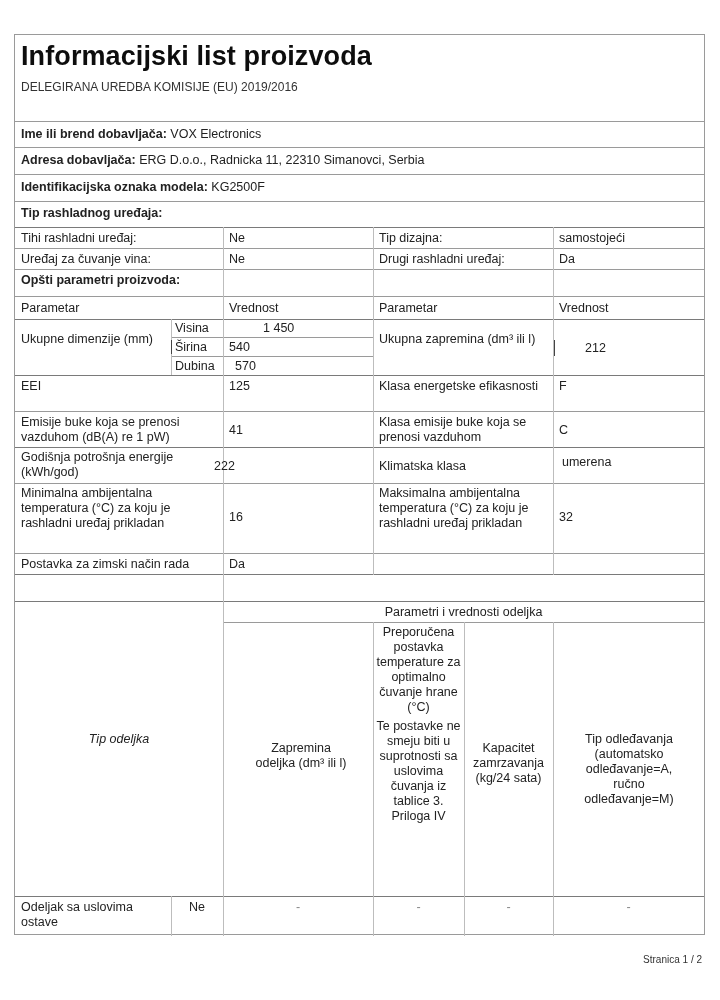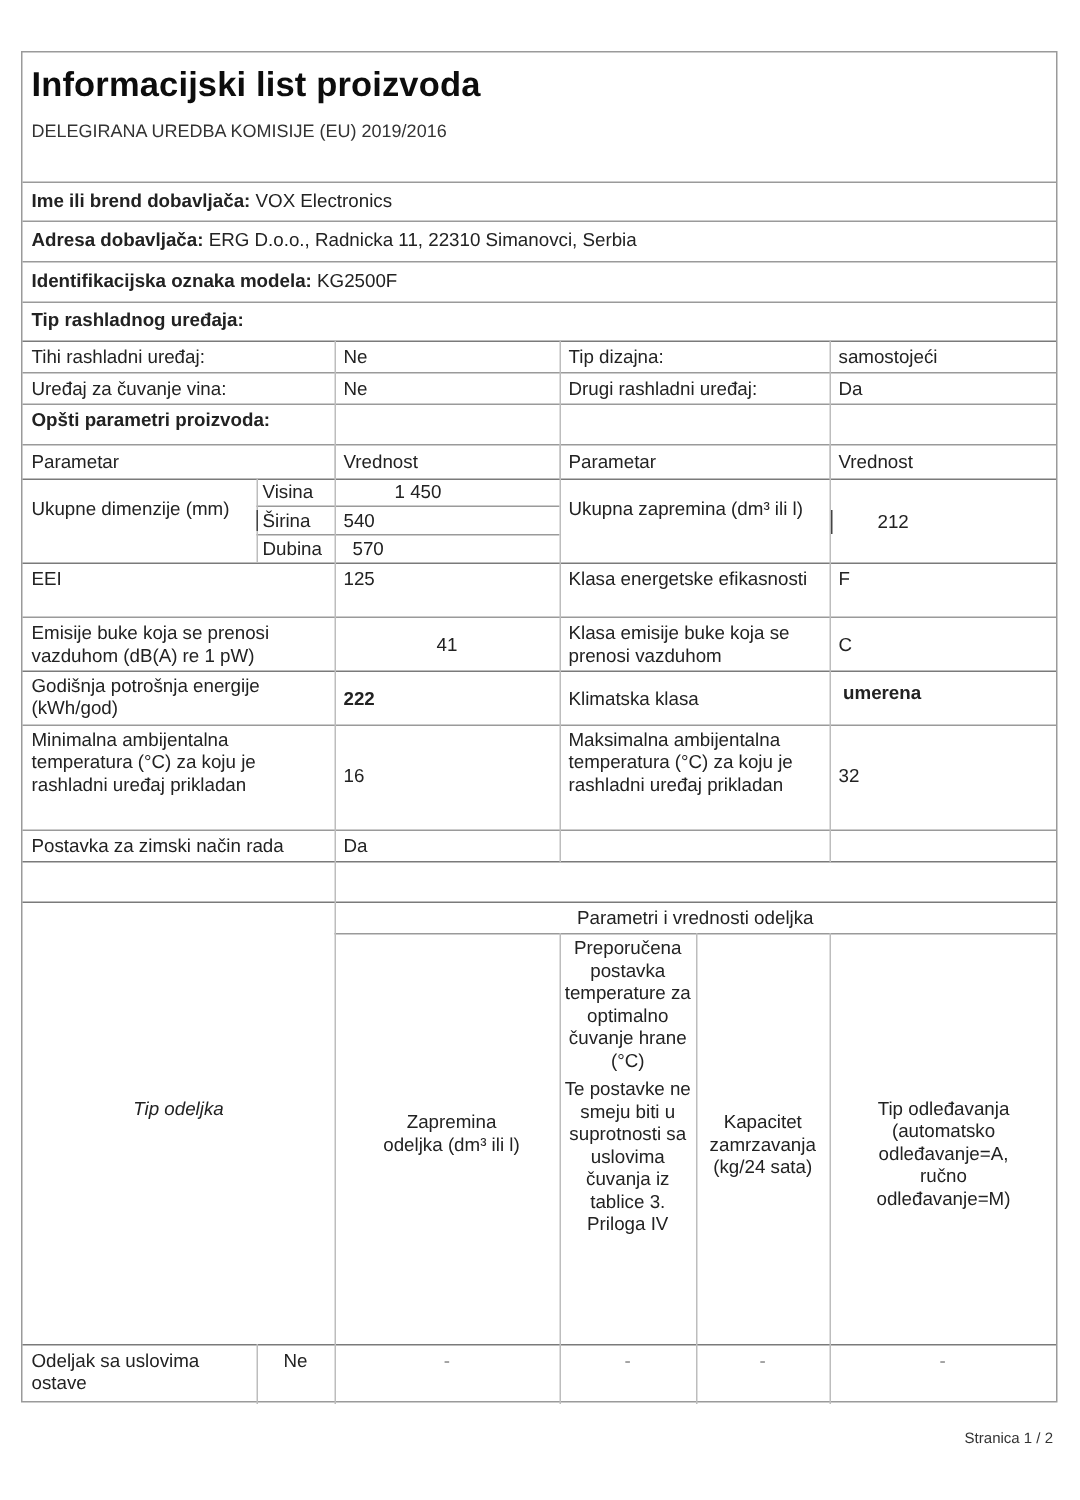--- a/index.html
+++ b/index.html
@@ -7,21 +7,21 @@
          font-family: "Liberation Sans", "DejaVu Sans", sans-serif; color: #1a1a1a; }
   .sheet { position: absolute; left: 14px; top: 34px; width: 691px; height: 901px;
            border: 1px solid #9a9a9a; box-sizing: border-box; }
   .cell { position: absolute; box-sizing: border-box; font-size: 12.5px; line-height: 15px;
           color: #222; padding: 0 6px; }
   .b { font-weight: bold; }
   .hl { position: absolute; height: 0; border-top: 1px solid #9a9a9a; }
   .hl.dark { border-top: 1.5px solid #7a7a7a; }
   .vl { position: absolute; width: 0; border-left: 1px solid #bdbdbd; }
   .vl.dark { border-left: 1.5px solid #444; }
-  .title { position: absolute; left: 6px; top: 4px; font-size: 23px; font-weight: bold;
+  .title { position: absolute; left: 6px; top: 4px; font-size: 27px; font-weight: bold;
            color: #0d0d0d; letter-spacing: 0.1px; line-height: 34px; }
   .subtitle { position: absolute; left: 6px; top: 45px; font-size: 12px; color: #333; }
   .center { text-align: center; }
   .footer { position: absolute; right: 18px; top: 954px; font-size: 10px; color: #333; }
 </style>
 </head>
 <body>
 
 <div class="sheet">
 
@@ -103,28 +103,28 @@
   <div class="cell" style="left:208px;top:324px;width:150px;padding-left:12px;">570</div>
   <div class="cell" style="left:358px;top:297px;width:180px;">Ukupna zapremina (dm³ ili l)</div>
   <div class="cell" style="left:564px;top:306px;width:151px;">212</div>
 
   <div class="cell" style="left:0;top:344px;width:208px;">EEI</div>
   <div class="cell" style="left:208px;top:344px;width:150px;">125</div>
   <div class="cell" style="left:358px;top:344px;width:180px;">Klasa energetske efikasnosti</div>
   <div class="cell" style="left:538px;top:344px;width:151px;">F</div>
 
   <div class="cell" style="left:0;top:380px;width:208px;">Emisije buke koja se prenosi vazduhom (dB(A) re 1 pW)</div>
-  <div class="cell" style="left:208px;top:388px;width:150px;text-align:center;">41</div>
+  <div class="cell" style="left:208px;top:388px;width:150px;">41</div>
   <div class="cell" style="left:358px;top:380px;width:180px;">Klasa emisije buke koja se prenosi vazduhom</div>
   <div class="cell" style="left:538px;top:388px;width:151px;">C</div>
 
   <div class="cell" style="left:0;top:415px;width:208px;">Godišnja potrošnja energije (kWh/god)</div>
-  <div class="cell" style="left:208px;top:424px;width:150px;font-weight:bold;">222</div>
+  <div class="cell" style="left:193px;top:424px;width:150px;">222</div>
   <div class="cell" style="left:358px;top:424px;width:180px;">Klimatska klasa</div>
-  <div class="cell" style="left:538px;top:420px;width:151px;padding-left:9px;font-weight:bold;">umerena</div>
+  <div class="cell" style="left:538px;top:420px;width:151px;padding-left:9px;">umerena</div>
 
   <div class="cell" style="left:0;top:451px;width:208px;">Minimalna ambijentalna temperatura  (°C) za koju je rashladni uređaj prikladan</div>
   <div class="cell" style="left:208px;top:475px;width:150px;">16</div>
   <div class="cell" style="left:358px;top:451px;width:180px;">Maksimalna ambijentalna temperatura  (°C) za koju je rashladni uređaj prikladan</div>
   <div class="cell" style="left:538px;top:475px;width:151px;">32</div>
 
   <div class="cell" style="left:0;top:522px;width:208px;">Postavka za zimski način rada</div>
   <div class="cell" style="left:208px;top:522px;width:150px;">Da</div>
 
 

